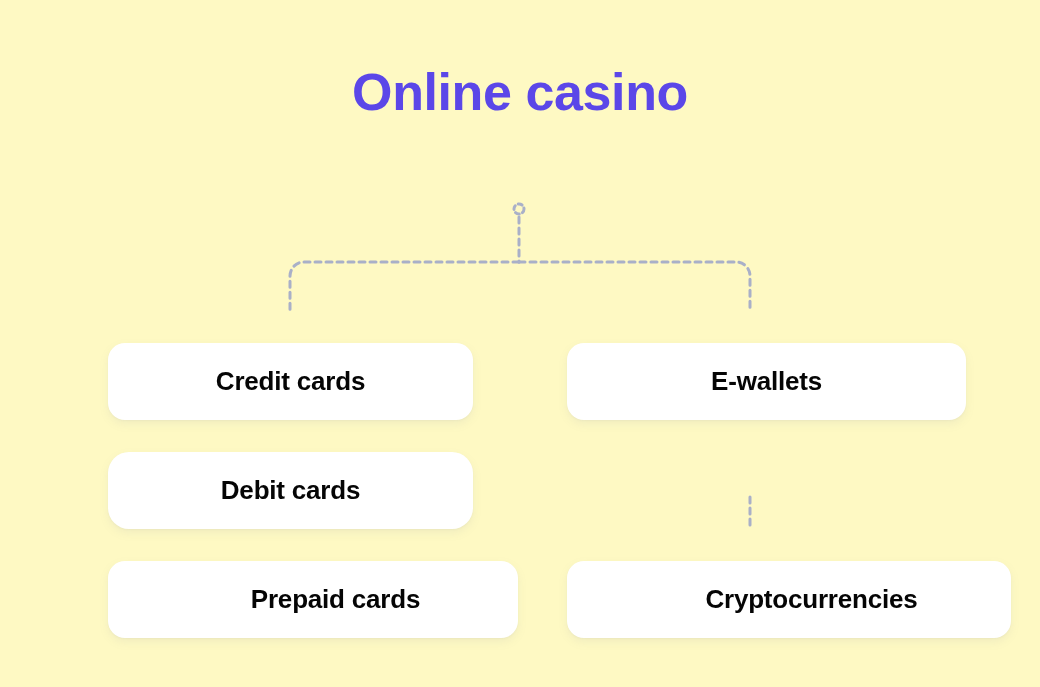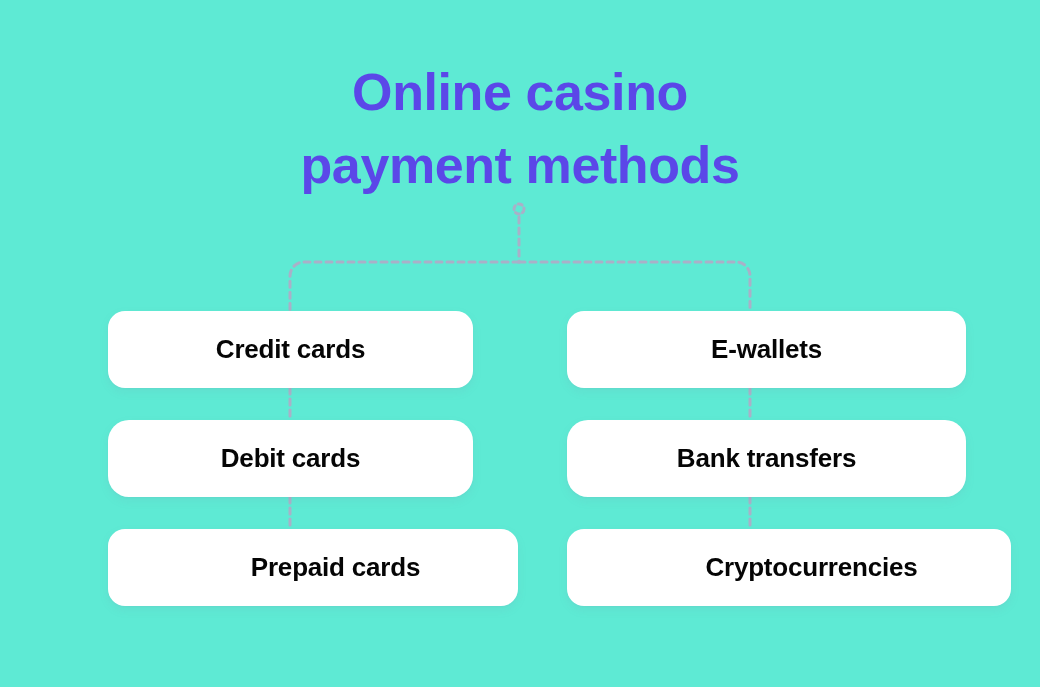--- a/index.html
+++ b/index.html
@@ -12,21 +12,21 @@
     height: 687px;
     background: #f1f2f7;
     font-family: "Liberation Sans", sans-serif;
     overflow: hidden;
   }
 
   #infographic {
     position: relative;
     width: 1040px;
     height: 687px;
-    background: #5eead4;
+    background: #fef9c3;
   }
 
   
   .title-block {
     position: absolute;
     left: 0;
     top: 56px;
     width: 1040px;
     text-align: center;
     line-height: 73px;
@@ -55,20 +55,21 @@
   .card {
     position: absolute;
     height: 77px;
     background: #ffffff;
     border-radius: 17px;
     box-shadow: 0 4px 10px rgba(125, 133, 163, 0.10),
                 0 1px 2px rgba(125, 133, 163, 0.06);
     display: flex;
     align-items: center;
     justify-content: center;
+    margin-top: 32px;
   }
   .card-label {
     font-size: 26px;
     font-weight: 700;
     color: #050505;
     letter-spacing: -0.2px;
     white-space: nowrap;
     user-select: none;
   }
 
@@ -79,21 +80,20 @@
   .row-2 { top: 420px; border-radius: 21px; }
   .row-3 { top: 529px; padding-left: 45px; }
 </style>
 </head>
 <body>
 
 <div id="infographic">
 
   <div class="title-block">
     <span class="title-line">Online casino</span>
-    <span class="title-line">payment methods</span>
   </div>
 
   <svg id="connectors" viewBox="0 0 1040 687" width="1040" height="687" aria-hidden="true">
     <g fill="none" stroke="#a9b0c8" stroke-width="3" stroke-linecap="round" stroke-dasharray="6 5">
 
       <circle cx="519" cy="209" r="5" stroke-dasharray="4 3.4"></circle>
 
       <path d="M519 217 L519 262"></path>
 
       <path d="M519 262 L304 262 A14 14 0 0 0 290 276 L290 311"></path>
@@ -113,20 +113,17 @@
   <div class="card col-left row-2">
     <span class="card-label">Debit cards</span>
   </div>
   <div class="card col-left row-3">
     <span class="card-label">Prepaid cards</span>
   </div>
 
   <div class="card col-right row-1">
     <span class="card-label">E-wallets</span>
   </div>
-  <div class="card col-right row-2">
-    <span class="card-label">Bank transfers</span>
-  </div>
   <div class="card col-right row-3">
     <span class="card-label">Cryptocurrencies</span>
   </div>
 
 </div>
 
 </body></html>

